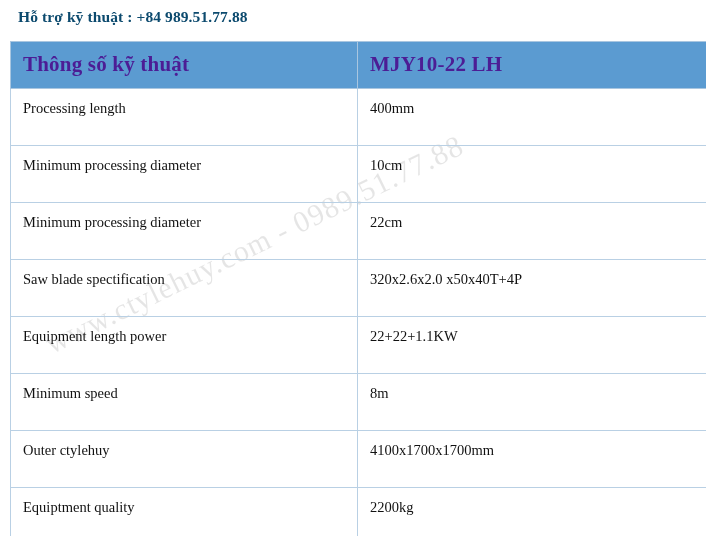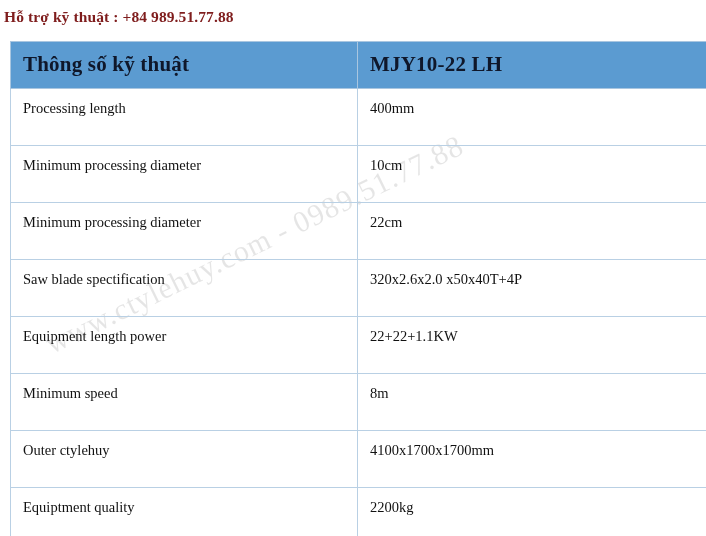--- a/index.html
+++ b/index.html
@@ -10,45 +10,45 @@
     width: 706px;
     height: 536px;
     background: #ffffff;
     font-family: "Liberation Serif", serif;
     position: relative;
     overflow: hidden;
   }
 
   .support-line {
     position: absolute;
-    left: 4px;
+    left: 18px;
     top: 8px;
     font-family: "Liberation Serif", serif;
     font-weight: bold;
     font-size: 15.5px;
-    color: #7f1d1d;
+    color: #0c4a6e;
     letter-spacing: 0.1px;
   }
 
   .table-wrap {
     position: absolute;
     left: 10px;
     top: 41px;
     width: 686px;
   }
 
   table.spec {
     border-collapse: collapse;
     width: 100%;
     table-layout: fixed;
   }
 
   table.spec th {
     background: #5b9bd1;
-    color: #0f172a;
+    color: #4c1d95;
     text-align: left;
     font-family: "Liberation Serif", serif;
     font-weight: bold;
     font-size: 21px;
     padding: 10px 12px 11px 12px;
     border: 1px solid #a9c6e0;
     letter-spacing: 0.2px;
   }
 
   table.spec th.col-a { width: 322px; }

